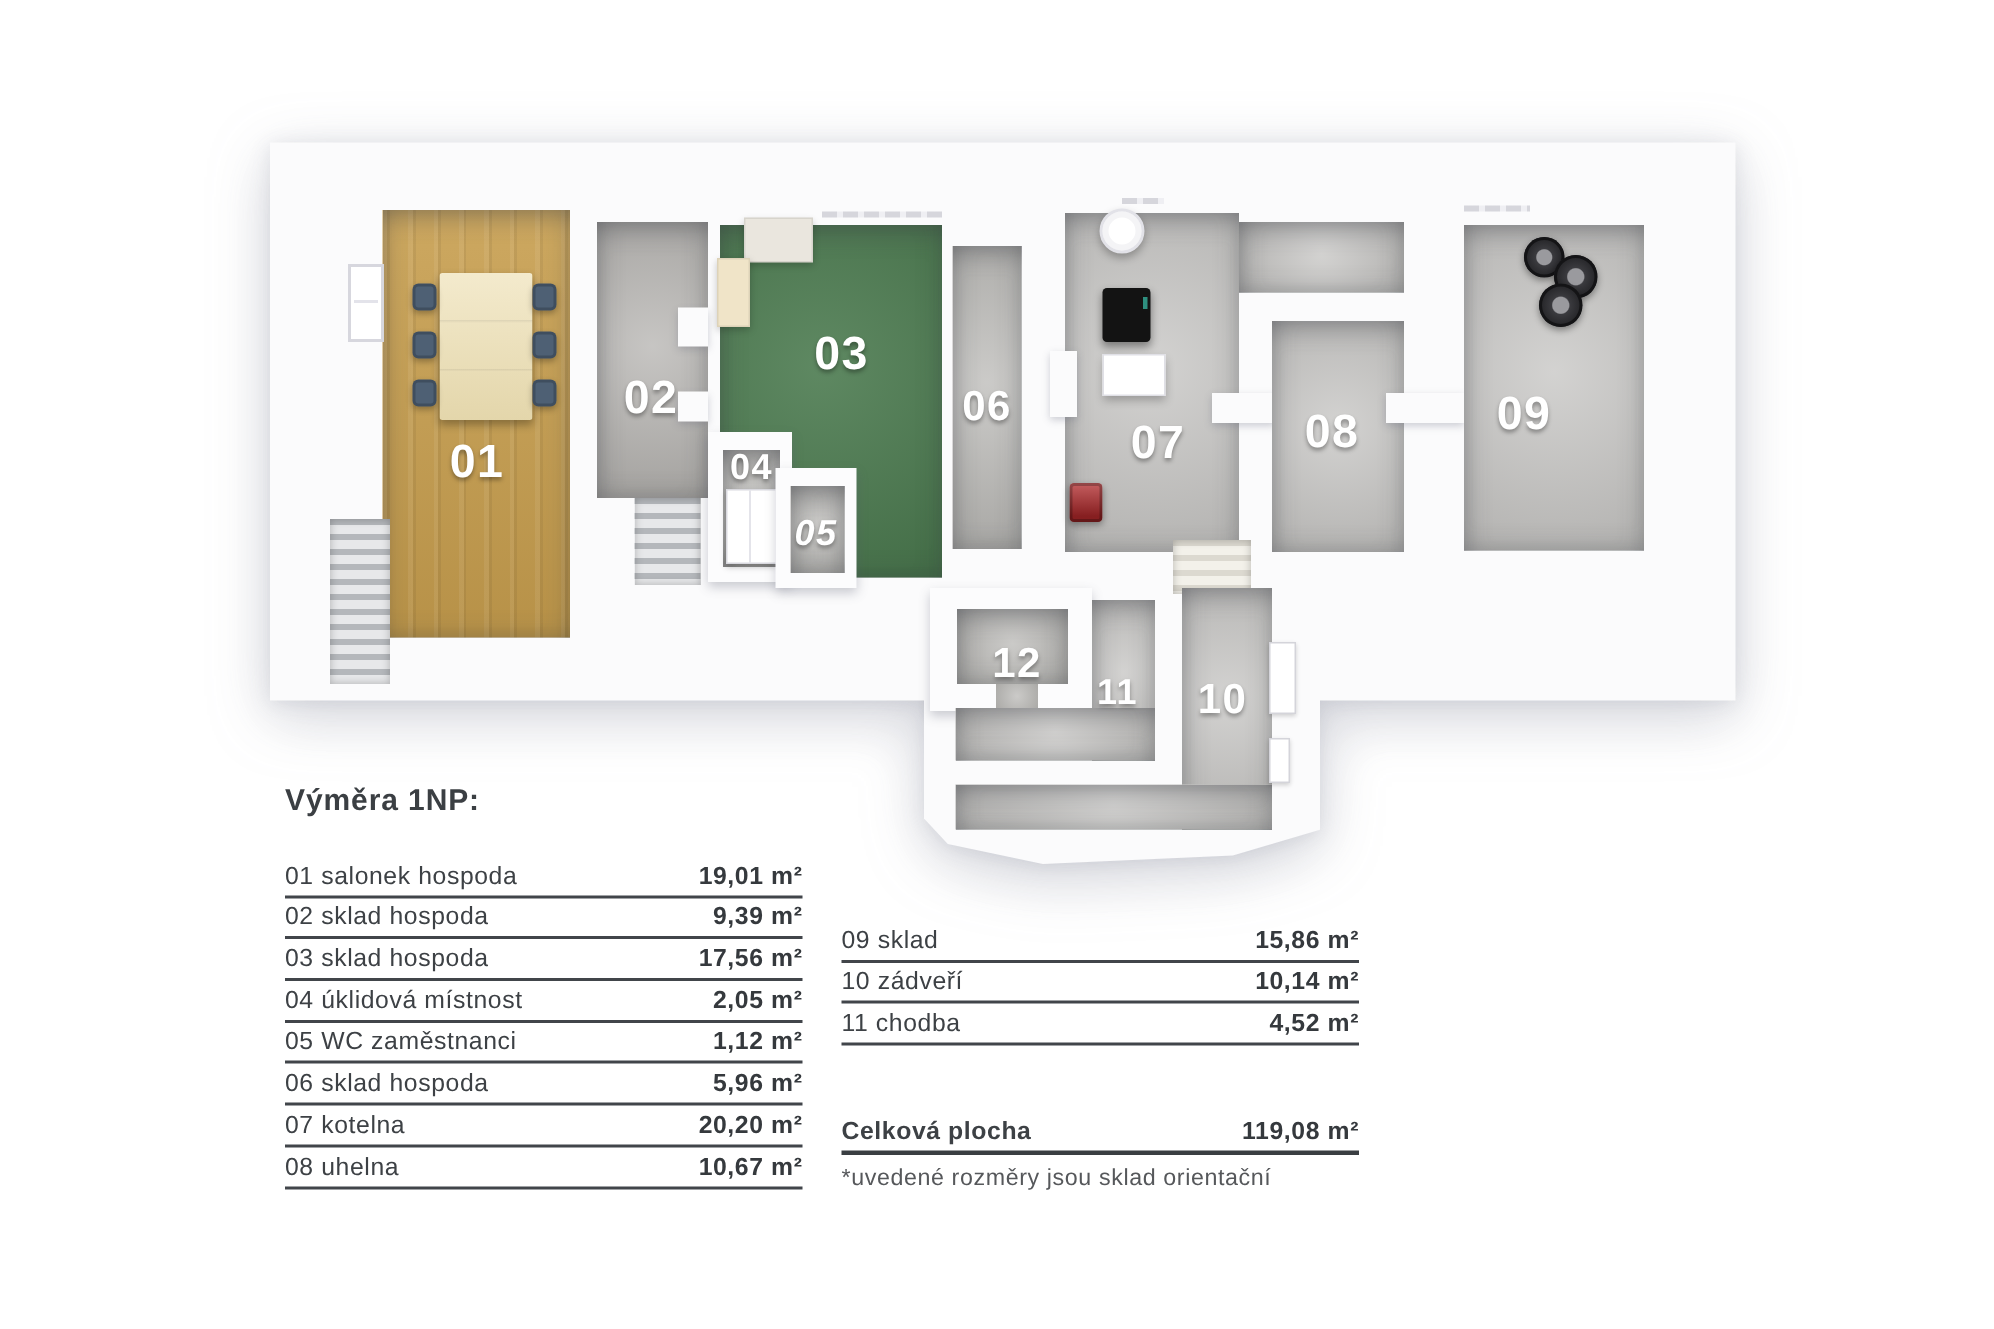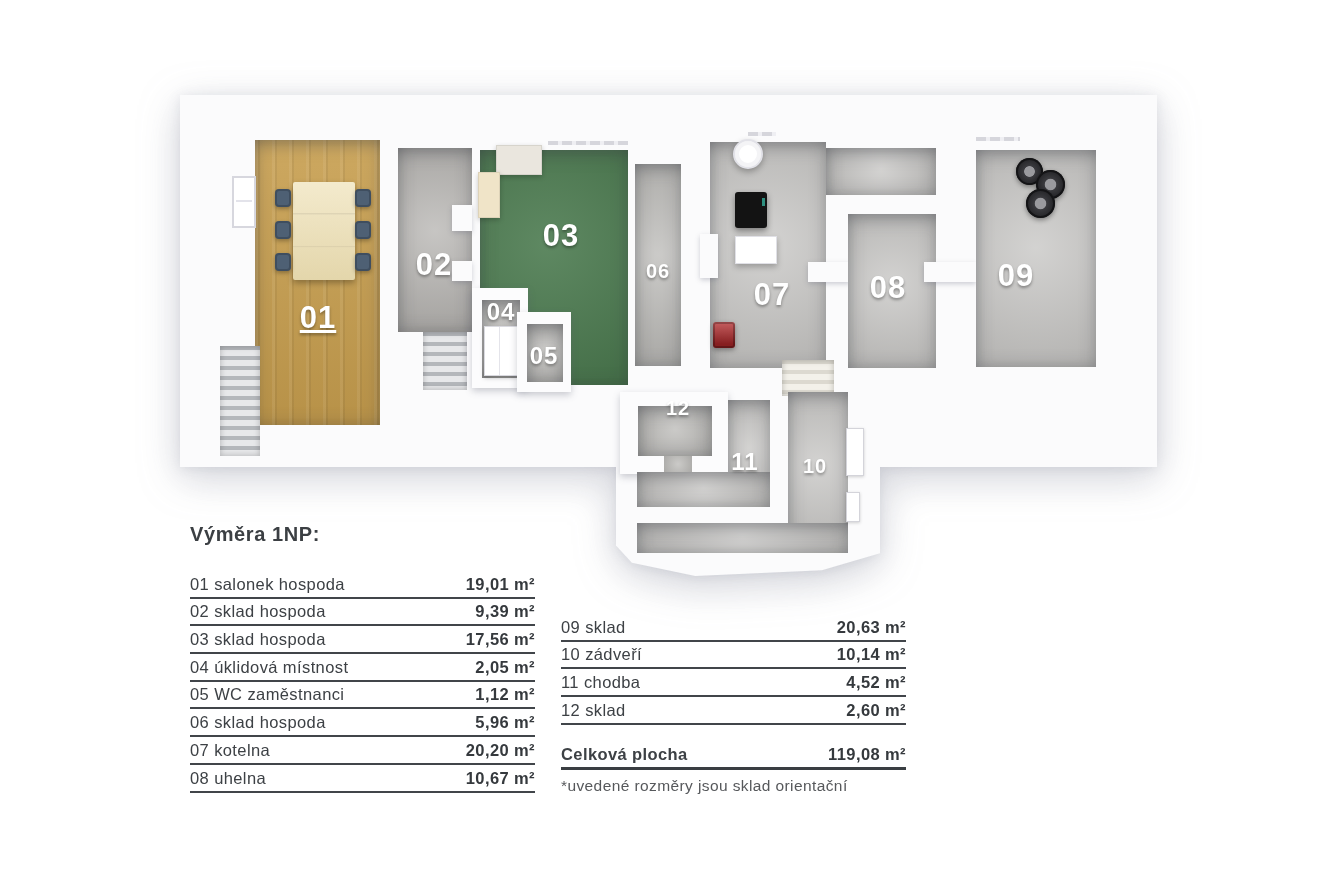--- a/index.html
+++ b/index.html
@@ -28,21 +28,21 @@
   
   .wallbox{position:absolute;background:#fcfcfd;
            box-shadow:0 3px 7px rgba(85,90,110,.30);}
   .stub{position:absolute;background:#fbfbfc;box-shadow:0 2px 5px rgba(85,90,110,.28);}
 
   
   .rlabel{position:absolute;transform:translate(-50%,-50%);
           color:#ffffff;font-weight:bold;letter-spacing:1px;
           text-shadow:0 2px 3px rgba(0,0,0,.35);}
   .rlabel.big{font-size:31px;}
-  .rlabel.med{font-size:20px;}
+  .rlabel.med{font-size:28px;}
   .rlabel.sml{font-size:24px;}
 
   
   .table{position:absolute;border-radius:2px;
          background-image:linear-gradient(180deg, rgba(255,255,255,.35), rgba(0,0,0,.04)),
          linear-gradient(180deg, transparent 32%, rgba(0,0,0,.10) 32%, transparent calc(32% + 2px),
                          transparent 65%, rgba(0,0,0,.10) 65%, transparent calc(65% + 2px));
          box-shadow:0 3px 6px rgba(0,0,0,.30);}
   .chair{position:absolute;width:16px;height:18px;border-radius:4px;
          box-shadow:inset 0 0 0 2px rgba(0,0,0,.18), 0 2px 4px rgba(0,0,0,.30);}
@@ -150,32 +150,32 @@
     <div class="floor concrete" style="left: 637px; top: 523px; width: 211px; height: 30px; background-color: rgb(194, 193, 191);"></div>
     <div class="door" style="left:846px;top:428px;width:18px;height:48px;"></div>
     <div class="door" style="left:846px;top:492px;width:14px;height:30px;"></div>
 
     <div class="wallbox" style="left:620px;top:392px;width:108px;height:82px;"></div>
     <div class="floor concrete" style="left: 638px; top: 406px; width: 74px; height: 50px; background-color: rgb(183, 182, 179);"></div>
     <div class="floor concrete" style="left: 664px; top: 456px; width: 28px; height: 18px; box-shadow: none; background-color: rgb(183, 182, 179);"></div>
     <div class="floor concrete" style="left: 728px; top: 400px; width: 42px; height: 107px; background-color: rgb(194, 193, 191);"></div>
     <div class="floor concrete" style="left: 637px; top: 472px; width: 133px; height: 35px; background-color: rgb(194, 193, 191);"></div>
 
-    <div class="rlabel big" style="left:318px;top:318px;text-decoration:underline;">01</div>
+    <div class="rlabel big" style="left:318px;top:308px;">01</div>
     <div class="rlabel big" style="left:434px;top:265px;">02</div>
     <div class="rlabel big" style="left:561px;top:236px;">03</div>
     <div class="rlabel sml" style="left:501px;top:312px;">04</div>
-    <div class="rlabel sml" style="left:544px;top:356px;">05</div>
+    <div class="rlabel sml" style="left:544px;top:356px;font-style:italic;">05</div>
     <div class="rlabel med" style="left:658px;top:271px;">06</div>
     <div class="rlabel big" style="left:772px;top:295px;">07</div>
     <div class="rlabel big" style="left:888px;top:288px;">08</div>
     <div class="rlabel big" style="left:1016px;top:276px;">09</div>
     <div class="rlabel med" style="left:815px;top:466px;">10</div>
     <div class="rlabel sml" style="left:745px;top:462px;">11</div>
-    <div class="rlabel med" style="left:678px;top:408px;">12</div>
+    <div class="rlabel med" style="left:678px;top:442px;">12</div>
   </div>
 
   <div class="legend-title" style="left:190px;top:523px;">Výměra 1NP:</div>
 
   <div class="lcol" style="left:190px;top:571px;">
     <div class="lrow">
       <span class="lname">01 salonek hospoda</span>
       <span class="lval">19,01 m²</span>
     </div>
     <div class="lrow">
@@ -204,33 +204,29 @@
     </div>
     <div class="lrow">
       <span class="lname">08 uhelna</span>
       <span class="lval">10,67 m²</span>
     </div>
   </div>
 
   <div class="lcol" style="left:561px;top:614px;">
     <div class="lrow">
       <span class="lname">09 sklad</span>
-      <span class="lval">20,63 m²</span>
+      <span class="lval">15,86 m²</span>
     </div>
     <div class="lrow">
       <span class="lname">10 zádveří</span>
       <span class="lval">10,14 m²</span>
     </div>
     <div class="lrow">
       <span class="lname">11 chodba</span>
       <span class="lval">4,52 m²</span>
-    </div>
-    <div class="lrow">
-      <span class="lname">12 sklad</span>
-      <span class="lval">2,60 m²</span>
     </div>
   </div>
 
   <div class="lcol" style="left:561px;top:742px;">
     <div class="lrow total">
       <span class="lname">Celková plocha</span>
       <span class="lval">119,08 m²</span>
     </div>
   </div>
 

